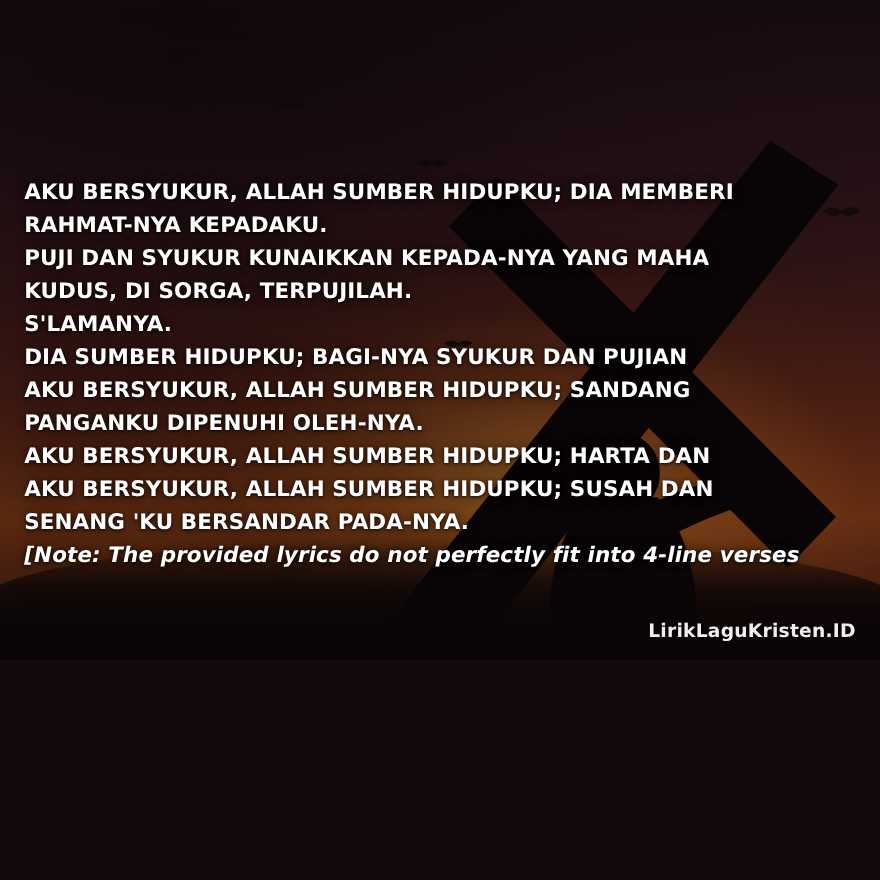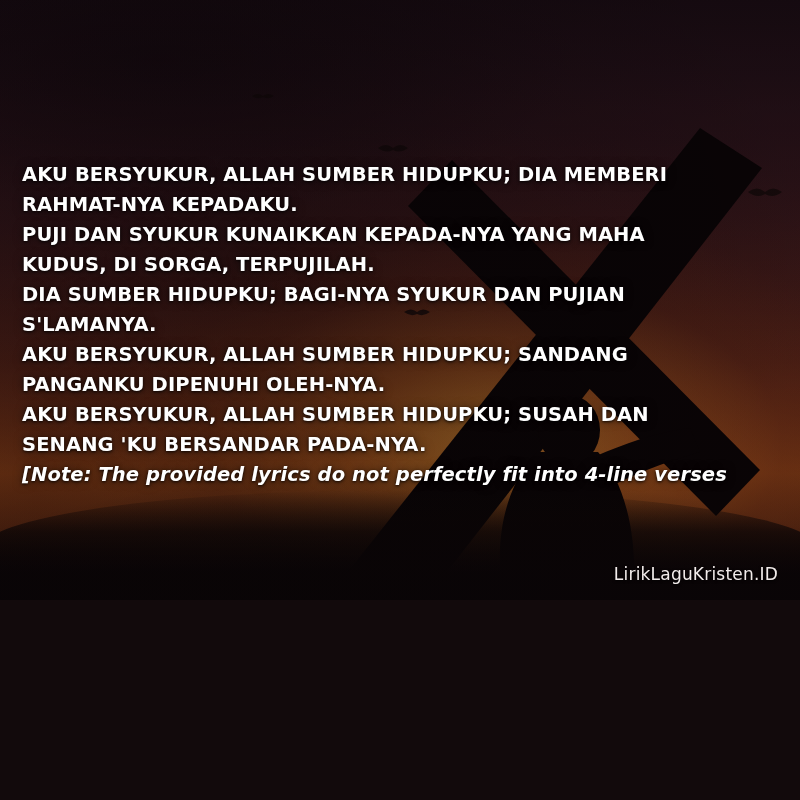--- a/index.html
+++ b/index.html
@@ -91,21 +91,21 @@
     font-style: italic;
   }
 
   
   .watermark {
     position: absolute;
     right: 22px;
     bottom: 16px;
     z-index: 7;
     font-family: "DejaVu Sans", sans-serif;
-    font-weight: normal;
+    font-weight: bold;
     font-size: 17px;
     color: #f2eceb;
     text-shadow: 0 1px 3px rgba(0,0,0,0.9);
     letter-spacing: 0.2px;
   }
 </style>
 </head>
 <body>
 
 <div id="canvas">
@@ -143,24 +143,25 @@
     <div class="ground"></div>
   </div>
 
   <div class="scrim"></div>
 
   <div class="lyrics">
     <div class="line">AKU BERSYUKUR, ALLAH SUMBER HIDUPKU; DIA MEMBERI</div>
     <div class="line">RAHMAT-NYA KEPADAKU.</div>
     <div class="line">PUJI DAN SYUKUR KUNAIKKAN KEPADA-NYA YANG MAHA</div>
     <div class="line">KUDUS, DI SORGA, TERPUJILAH.</div>
+    <div class="line">S'LAMANYA.</div>
     <div class="line">DIA SUMBER HIDUPKU; BAGI-NYA SYUKUR DAN PUJIAN</div>
-    <div class="line">S'LAMANYA.</div>
     <div class="line">AKU BERSYUKUR, ALLAH SUMBER HIDUPKU; SANDANG</div>
     <div class="line">PANGANKU DIPENUHI OLEH-NYA.</div>
+    <div class="line">AKU BERSYUKUR, ALLAH SUMBER HIDUPKU; HARTA DAN</div>
     <div class="line">AKU BERSYUKUR, ALLAH SUMBER HIDUPKU; SUSAH DAN</div>
     <div class="line">SENANG 'KU BERSANDAR PADA-NYA.</div>
     <div class="line note">[Note: The provided lyrics do not perfectly fit into 4-line verses</div>
   </div>
 
   <div class="watermark">LirikLaguKristen.ID</div>
 
 </div>
 
 </body></html>

